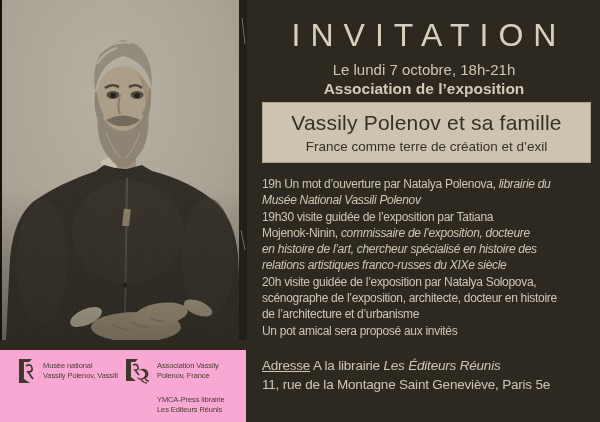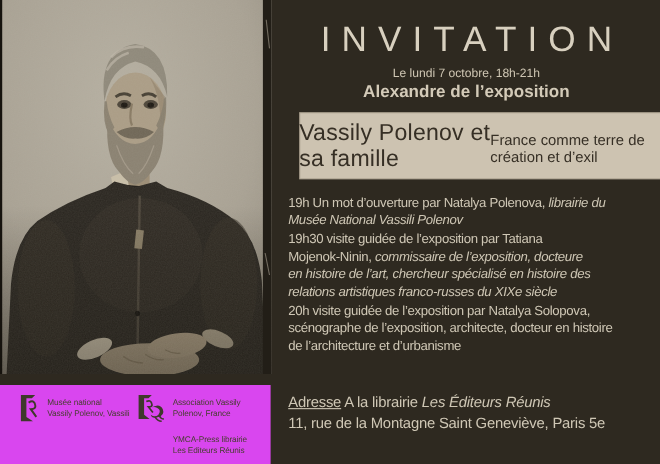--- a/index.html
+++ b/index.html
@@ -6,46 +6,46 @@
   .card{
     position:relative;width:600px;height:422px;overflow:hidden;
     background:#2e2920;
     font-family:"Liberation Sans", sans-serif;
   }
   
   .photo{position:absolute;left:0;top:0;width:247px;height:340px;}
   
   .header{position:absolute;left:248px;top:0;width:352px;text-align:center;color:#d6cdba;}
   .inv-title{margin-top:17px;font-size:32px;font-weight:400;letter-spacing:10px;padding-left:10px;color:#d8d0bf;}
-  .inv-date{margin-top:7px;font-size:11px;color:#cfc6b3;}
+  .inv-date{margin-top:7px;font-size:15px;color:#cfc6b3;}
   .inv-vern{margin-top:2px;font-size:15.5px;font-weight:bold;color:#d3cab8;}
   
   .title-box{
-    position:absolute;left:272px;top:102px;width:329px;height:61px;
-    background:#cdc3b1;color:#362f25;display:flex;flex-direction:row;
+    position:absolute;left:262px;top:102px;width:329px;height:61px;
+    background:#cdc3b1;color:#362f25;display:flex;flex-direction:column;
     align-items:center;justify-content:center;
     box-shadow:inset 0 0 0 1px rgba(90,80,60,.28);
   }
   .box-title{font-size:21px;letter-spacing:.2px;}
   .box-sub{font-size:13.5px;margin-top:4px;}
   
   .program{
     position:absolute;left:262px;top:176px;color:#cfc7b5;
     font-size:12px;line-height:16.3px;letter-spacing:-0.3px;white-space:nowrap;
   }
   .program .em{font-style:italic;}
   
   .address{
     position:absolute;left:262px;top:357px;color:#cfc7b5;
     font-size:13.5px;line-height:18.5px;white-space:nowrap;letter-spacing:-0.2px;
   }
   .address .label{text-decoration:underline;}
   .address .venue{font-style:italic;}
   
-  .strip{position:absolute;left:0;top:350px;width:246px;height:72px;background:#d946ef;color:#463e2f;}
+  .strip{position:absolute;left:0;top:350px;width:246px;height:72px;background:#f9a8d4;color:#463e2f;}
   .strip .ptxt{position:absolute;font-size:7.5px;line-height:9.5px;letter-spacing:-0.1px;white-space:nowrap;}
   .ptxt.p0{left:43px;top:11px;}
   .ptxt.p1{left:157px;top:11px;}
   .ptxt.p2{left:43px;top:45px;}
   .ptxt.p3{left:157px;top:45px;}
   .plogo{position:absolute;top:7px;}
   .plogo.l0{left:15px;}
   .plogo.l1{left:123px;}
 </style>
 </head>
@@ -119,38 +119,39 @@
       <rect width="247" height="340" filter="url(#grain)" opacity="0.5"></rect>
       <rect x="239" width="8" height="340" fill="#221e17"></rect>
       <path d="M242 18 l3 26 M241 230 l4 20" stroke="#aaa293" stroke-width="1" opacity="0.6"></path>
       <rect width="2" height="340" fill="#16130e"></rect>
     </svg>
   </div>
 
   <div class="header">
     <div class="inv-title">INVITATION</div>
     <div class="inv-date">Le lundi 7 octobre, 18h-21h</div>
-    <div class="inv-vern">Alexandre de l’exposition</div>
+    <div class="inv-vern">Association de l’exposition</div>
   </div>
 
   <div class="title-box">
     <div class="box-title">Vassily Polenov et sa famille</div>
     <div class="box-sub">France comme terre de création et d’exil</div>
   </div>
 
   <div class="program">
     <div><span>19h Un mot d’ouverture par Natalya Polenova, </span><span class="em">librairie du</span></div>
     <div><span></span><span class="em">Musée National Vassili Polenov</span></div>
     <div><span>19h30 visite guidée de l’exposition par Tatiana</span><span class="em"></span></div>
     <div><span>Mojenok-Ninin, </span><span class="em">commissaire de l’exposition, docteure</span></div>
     <div><span></span><span class="em">en histoire de l’art, chercheur spécialisé en histoire des</span></div>
     <div><span></span><span class="em">relations artistiques franco-russes du XIXe siècle</span></div>
     <div><span>20h visite guidée de l’exposition par Natalya Solopova,</span><span class="em"></span></div>
     <div><span>scénographe de l’exposition, architecte, docteur en histoire</span><span class="em"></span></div>
     <div><span>de l’architecture et d’urbanisme</span><span class="em"></span></div>
+    <div><span>Un pot amical sera proposé aux invités</span><span class="em"></span></div>
   </div>
 
   <div class="address">
     <div><span class="label">Adresse</span><span> A la librairie </span><span class="venue">Les Éditeurs Réunis</span></div>
     <div>11, rue de la Montagne Saint Geneviève, Paris 5e</div>
   </div>
 
   <div class="strip">
     <svg class="plogo l0" width="24" height="28" viewBox="0 0 24 28" xmlns="http://www.w3.org/2000/svg">
       <path d="M4 2 L17 2 L14 5 L9 5 L9 22 L15 26 L4 26 Z" fill="#3f382b"></path>

